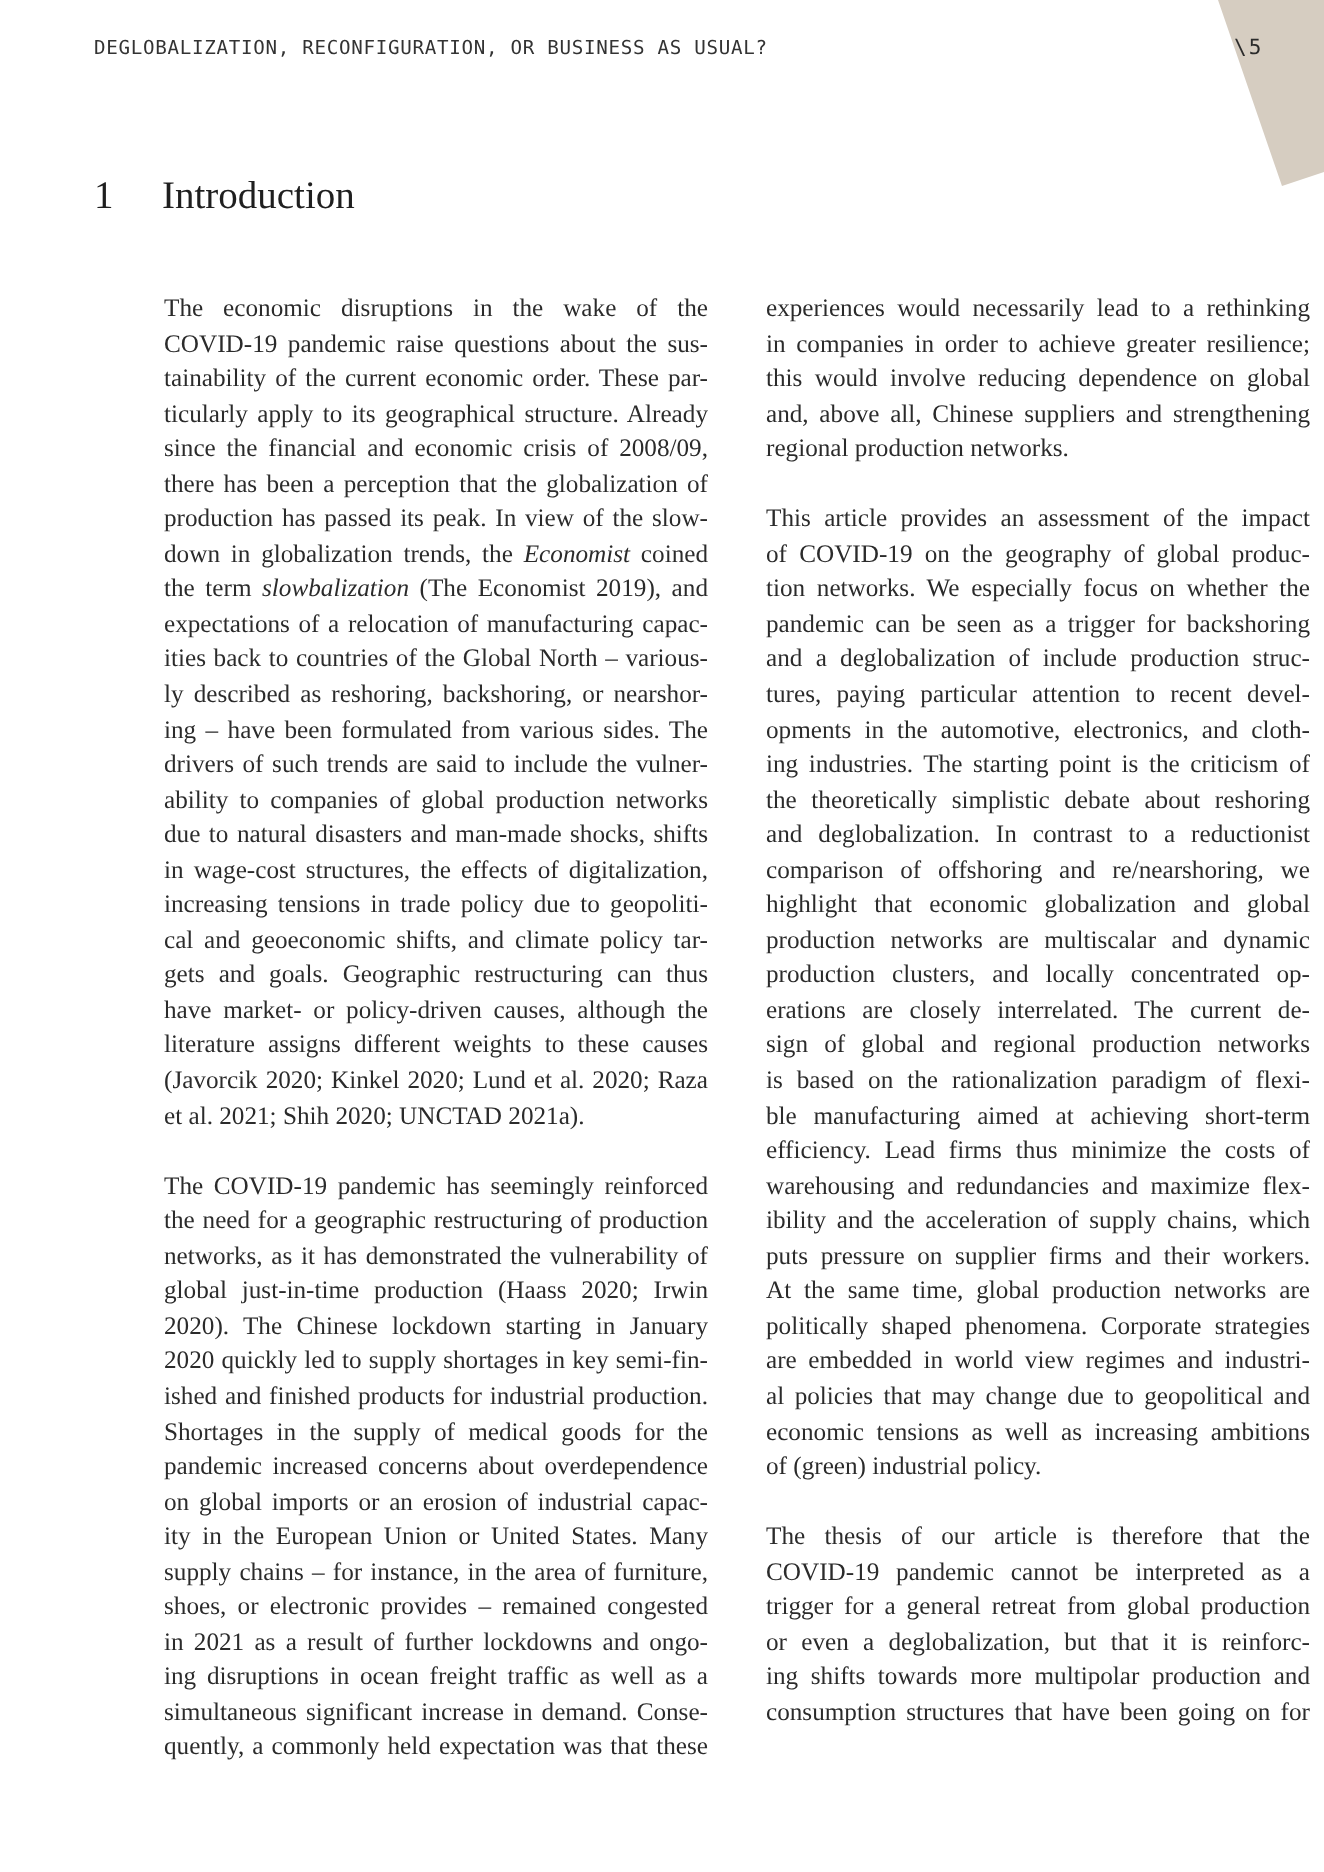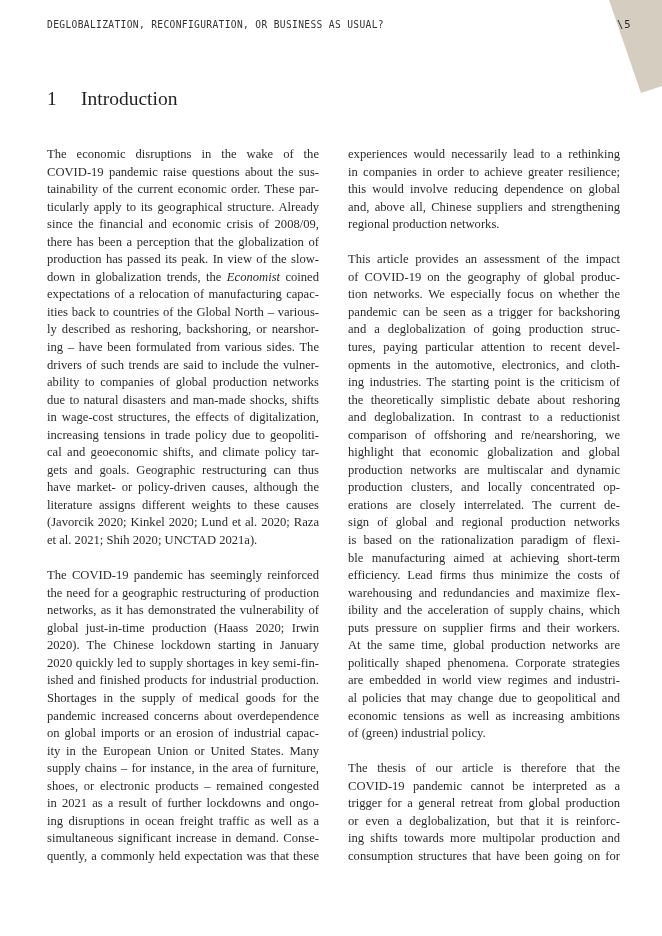--- a/index.html
+++ b/index.html
@@ -58,20 +58,21 @@
       width: 34px;
     }
     .column {
       position: absolute;
       top: 146px;
       width: 272px;
       font-size: 12.6px;
       line-height: 17.55px;
       text-align: justify;
       hyphens: manual;
+      margin-left: 35px;
     }
     .col-left { left: 47px; }
     .col-right { left: 348px; }
     .column p {
       margin: 0 0 17.55px 0;
     }
     .column p:last-child { margin-bottom: 0; }
     .line {
       display: block;
       text-align: justify;
@@ -100,20 +101,21 @@
 <div class="column col-left">
     <p>
       <span class="line">The economic disruptions in the wake of the</span>
       <span class="line">COVID-19 pandemic raise questions about the sus-</span>
       <span class="line">tainability of the current economic order. These par-</span>
       <span class="line">ticularly apply to its geographical structure. Already</span>
       <span class="line">since the financial and economic crisis of 2008/09,</span>
       <span class="line">there has been a perception that the globalization of</span>
       <span class="line">production has passed its peak. In view of the slow-</span>
       <span class="line">down in globalization trends, the <em>Economist</em> coined</span>
+      <span class="line">the term <em>slowbalization</em> (The Economist 2019), and</span>
       <span class="line">expectations of a relocation of manufacturing capac-</span>
       <span class="line">ities back to countries of the Global North – various-</span>
       <span class="line">ly described as reshoring, backshoring, or nearshor-</span>
       <span class="line">ing – have been formulated from various sides. The</span>
       <span class="line">drivers of such trends are said to include the vulner-</span>
       <span class="line">ability to companies of global production networks</span>
       <span class="line">due to natural disasters and man-made shocks, shifts</span>
       <span class="line">in wage-cost structures, the effects of digitalization,</span>
       <span class="line">increasing tensions in trade policy due to geopoliti-</span>
       <span class="line">cal and geoeconomic shifts, and climate policy tar-</span>
@@ -129,41 +131,41 @@
       <span class="line">networks, as it has demonstrated the vulnerability of</span>
       <span class="line">global just-in-time production (Haass 2020; Irwin</span>
       <span class="line">2020). The Chinese lockdown starting in January</span>
       <span class="line">2020 quickly led to supply shortages in key semi-fin-</span>
       <span class="line">ished and finished products for industrial production.</span>
       <span class="line">Shortages in the supply of medical goods for the</span>
       <span class="line">pandemic increased concerns about overdependence</span>
       <span class="line">on global imports or an erosion of industrial capac-</span>
       <span class="line">ity in the European Union or United States. Many</span>
       <span class="line">supply chains – for instance, in the area of furniture,</span>
-      <span class="line">shoes, or electronic products – remained congested</span>
+      <span class="line">shoes, or electronic provides – remained congested</span>
       <span class="line">in 2021 as a result of further lockdowns and ongo-</span>
       <span class="line">ing disruptions in ocean freight traffic as well as a</span>
       <span class="line">simultaneous significant increase in demand. Conse-</span>
       <span class="line">quently, a commonly held expectation was that these</span>
     </p>
   </div>
 <div class="column col-right">
     <p>
       <span class="line">experiences would necessarily lead to a rethinking</span>
       <span class="line">in companies in order to achieve greater resilience;</span>
       <span class="line">this would involve reducing dependence on global</span>
       <span class="line">and, above all, Chinese suppliers and strengthening</span>
       <span class="line last">regional production networks.</span>
     </p>
     <p>
       <span class="line">This article provides an assessment of the impact</span>
       <span class="line">of COVID-19 on the geography of global produc-</span>
       <span class="line">tion networks. We especially focus on whether the</span>
       <span class="line">pandemic can be seen as a trigger for backshoring</span>
-      <span class="line">and a deglobalization of going production struc-</span>
+      <span class="line">and a deglobalization of include production struc-</span>
       <span class="line">tures, paying particular attention to recent devel-</span>
       <span class="line">opments in the automotive, electronics, and cloth-</span>
       <span class="line">ing industries. The starting point is the criticism of</span>
       <span class="line">the theoretically simplistic debate about reshoring</span>
       <span class="line">and deglobalization. In contrast to a reductionist</span>
       <span class="line">comparison of offshoring and re/nearshoring, we</span>
       <span class="line">highlight that economic globalization and global</span>
       <span class="line">production networks are multiscalar and dynamic</span>
       <span class="line">production clusters, and locally concentrated op-</span>
       <span class="line">erations are closely interrelated. The current de-</span>

